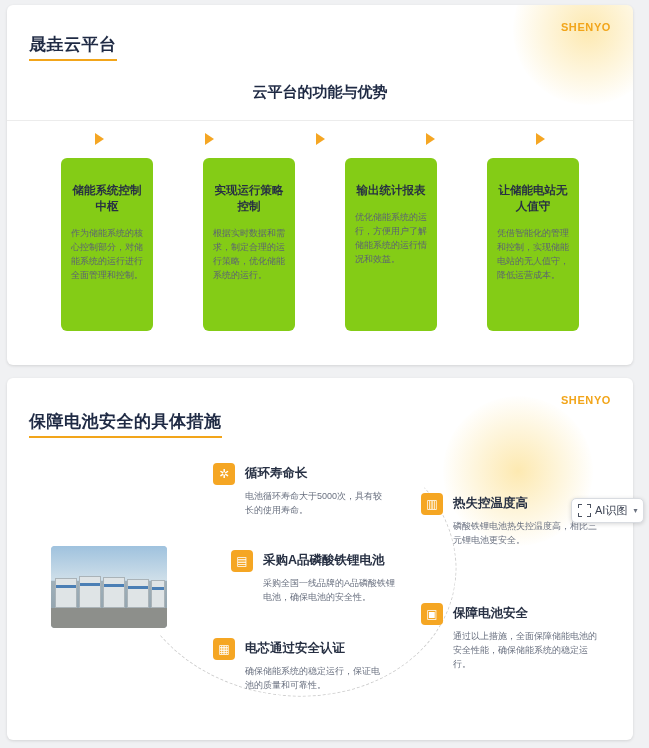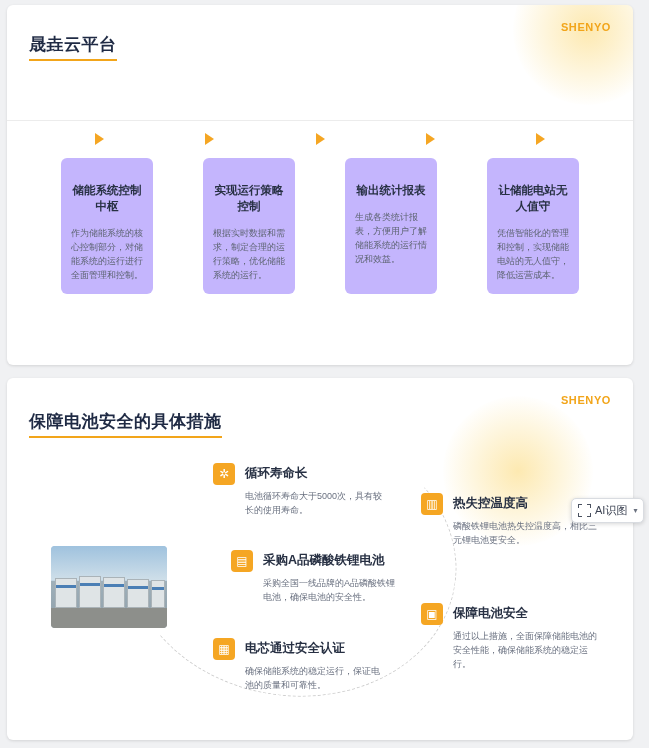--- a/index.html
+++ b/index.html
@@ -92,22 +92,22 @@
   
   .features {
     position: absolute;
     top: 153px; left: 0; right: 0;
     display: flex;
     justify-content: space-between;
     padding: 0 54px;
   }
   .feature {
     width: 92px;
-    height: 136px;
-    background: #c4b5fd;
+    height: 173px;
+    background: #84cc16;
     border-radius: 6px;
     padding: 16px 10px 10px;
     text-align: center;
   }
   .feature h4 {
     margin: 8px 0 0;
     font-size: 11.5px;
     line-height: 16px;
     color: #273043;
     font-weight: bold;
@@ -228,20 +228,21 @@
 
   <div class="card" id="card1">
     <div class="glow" id="glow1"></div>
     <div class="brand">SHENYO</div>
 
     <div class="card-title">
       <span>晟垚云平台</span>
       <span class="underline"></span>
     </div>
 
+    <div class="section-head">云平台的功能与优势</div>
     <div class="divider"></div>
 
     <div class="arrows">
       <span class="arrow"></span>
       <span class="arrow"></span>
       <span class="arrow"></span>
       <span class="arrow"></span>
       <span class="arrow"></span>
     </div>
 
@@ -249,21 +250,21 @@
       <div class="feature">
         <h4>储能系统控制中枢</h4>
         <p>作为储能系统的核心控制部分，对储能系统的运行进行全面管理和控制。</p>
       </div>
       <div class="feature">
         <h4>实现运行策略控制</h4>
         <p>根据实时数据和需求，制定合理的运行策略，优化储能系统的运行。</p>
       </div>
       <div class="feature">
         <h4>输出统计报表</h4>
-        <p>生成各类统计报表，方便用户了解储能系统的运行情况和效益。</p>
+        <p>优化储能系统的运行，方便用户了解储能系统的运行情况和效益。</p>
       </div>
       <div class="feature">
         <h4>让储能电站无人值守</h4>
         <p>凭借智能化的管理和控制，实现储能电站的无人值守，降低运营成本。</p>
       </div>
     </div>
   </div>
 
   <div class="card" id="card2">
     <div class="glow" style="right:40px; top:18px;"></div>

